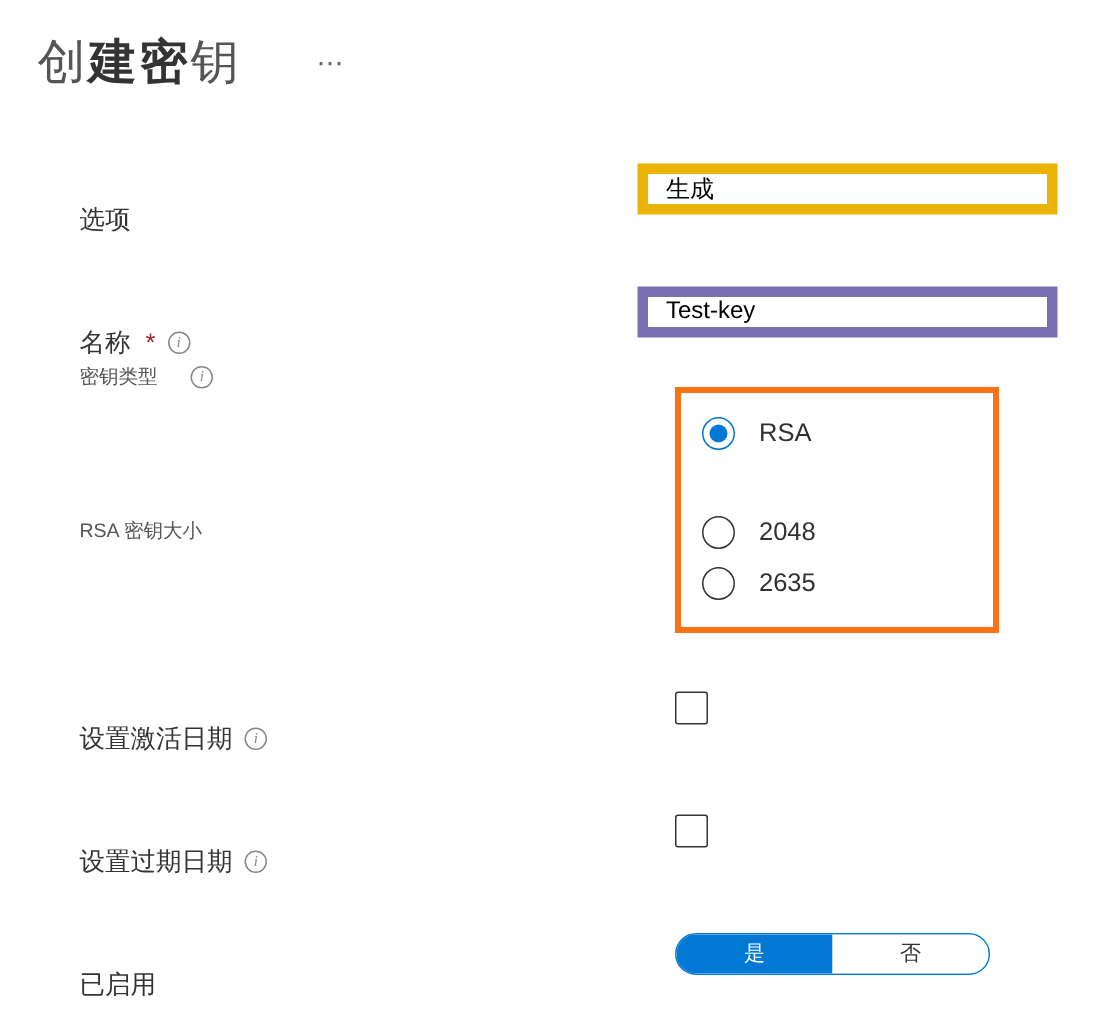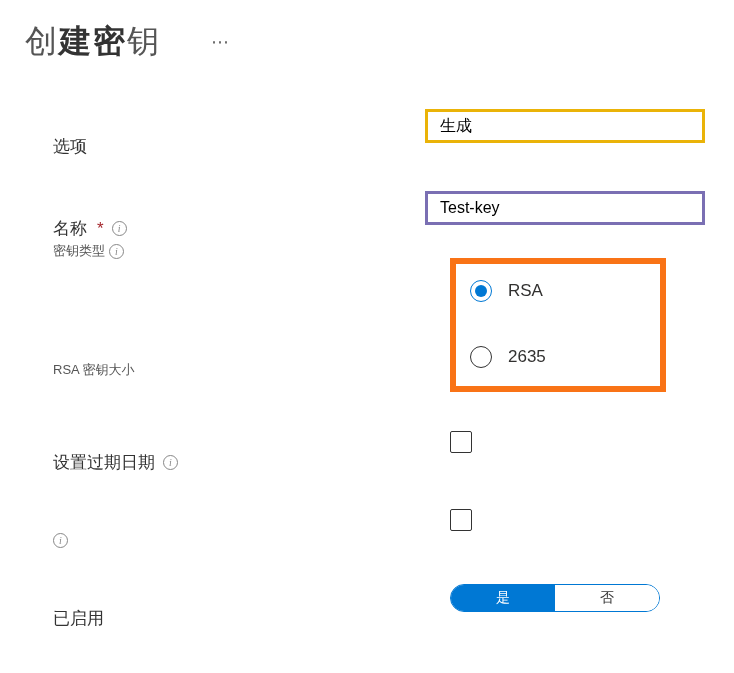--- a/index.html
+++ b/index.html
@@ -49,27 +49,27 @@
       font-family: Georgia, serif;
       cursor: help;
     }
     .control-col { flex: 1; min-width: 0; }
 
     .select-box, .text-input {
       width: 280px;
       height: 34px;
       padding: 4px 12px;
       font-size: 16px;
-      border: 3px solid #eab308;
+      border: 7px solid #eab308;
       background: #fff;
     }
     .text-input { border-color: #7a6fb3; }
 
     .highlight-box {
-      border: 6px solid #f97316;
+      border: 4px solid #f97316;
       padding: 10px 14px 12px 14px;
       width: 216px;
       margin-left: 425px;
       margin-bottom: 18px;
     }
     .radio-group-block { margin-bottom: 14px; }
     .radio-row {
       display: flex;
       align-items: center;
       gap: 16px;
@@ -92,26 +92,26 @@
       background: #0078d4;
     }
     .radio-label { font-size: 17px; color: #323130; }
 
     .abs-label-type {
       position: absolute;
       left: 53px;
       top: 242px;
       display: flex;
       align-items: center;
-      gap: 4px;
+      gap: 22px;
     }
     .abs-label-size {
       position: absolute;
       left: 53px;
-      top: 360px;
+      top: 345px;
     }
 
     .checkbox-box {
       width: 22px; height: 22px;
       border: 1px solid #333;
       border-radius: 2px;
       background: #fff;
       cursor: pointer;
     }
 
@@ -181,37 +181,42 @@
         </div>
       <span class="radio-label">RSA</span>
     </div>
   </div>
 
   <div style="height:18px"></div>
 
   <div>
     <div class="radio-row">
       <div class="radio-outer"></div>
+      <span class="radio-label">2048</span>
+    </div>
+    <div class="radio-row">
+      <div class="radio-outer"></div>
       <span class="radio-label">2635</span>
     </div>
   </div>
 </div>
 
 <div class="form-row">
   <div class="label-col">
-    <span class="label-text">设置过期日期</span>
+    <span class="label-text">设置激活日期</span>
     <span class="info-icon">i</span>
   </div>
   <div class="control-col" style="padding-left:25px">
     <div class="checkbox-box"></div>
   </div>
 </div>
 
 <div class="form-row">
   <div class="label-col">
+    <span class="label-text">设置过期日期</span>
     <span class="info-icon">i</span>
   </div>
   <div class="control-col" style="padding-left:25px">
     <div class="checkbox-box"></div>
   </div>
 </div>
 
 <div class="form-row">
   <div class="label-col">
     <span class="label-text">已启用</span>

